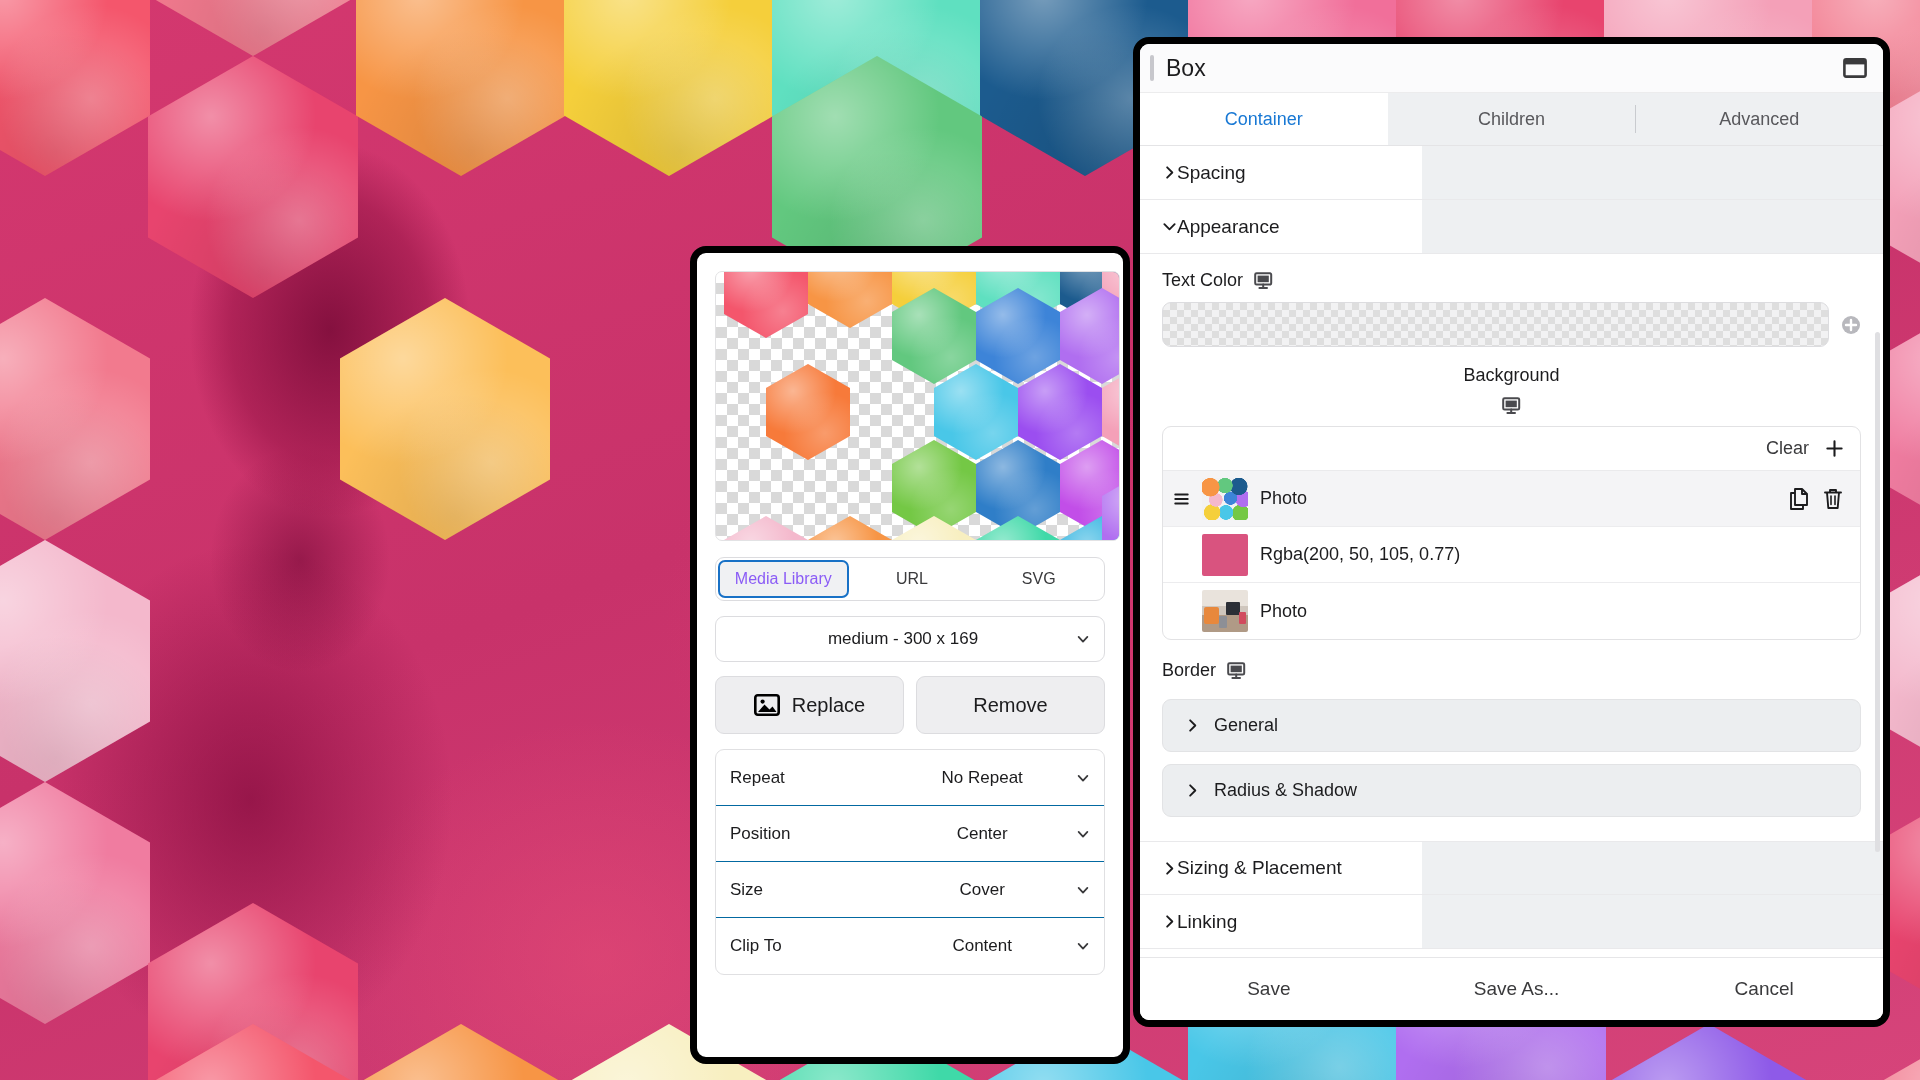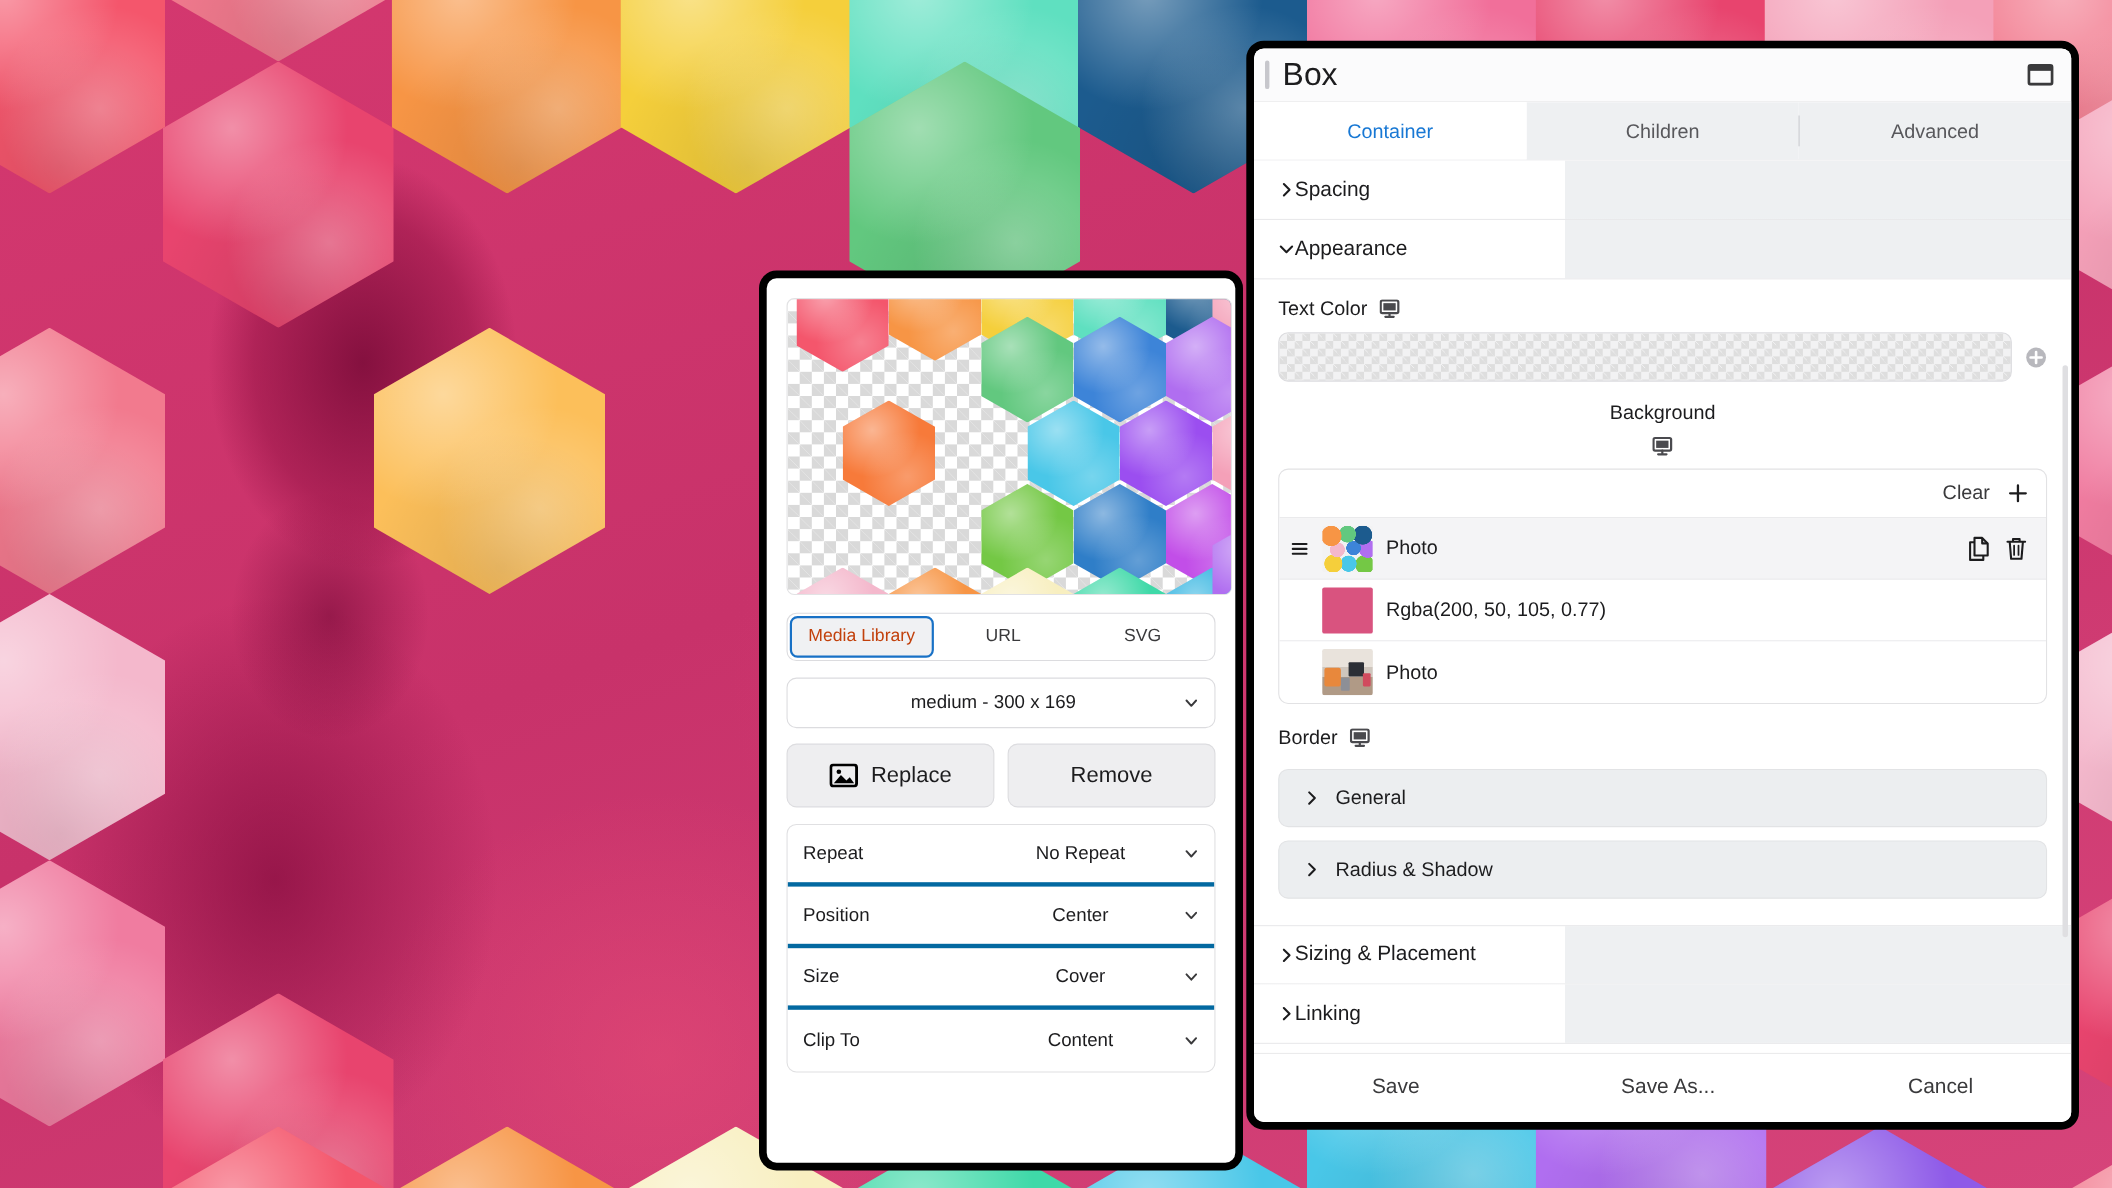--- a/index.html
+++ b/index.html
@@ -93,21 +93,21 @@
     padding: 2px;
   }
   .seg {
     flex: 1; display: flex; align-items: center; justify-content: center;
     font-size: 16px; color: #3a3a3c;
     border-radius: 7px; cursor: pointer;
   }
   .seg.active {
     border: 2px solid #1871c6;
     background: #f0f1f3;
-    color: #c2410c;
+    color: #8b5cf6;
   }
 
   .select-row {
     margin-top: 15px;
     height: 46px; flex: none;
     border: 1px solid #dcdcdf; border-radius: 9px;
     display: flex; align-items: center;
     padding: 0 14px;
     font-size: 17px; color: #1c1c1e;
     background: #fff; cursor: pointer;
@@ -126,21 +126,21 @@
   }
   .img-icon { width: 26px; height: 22px; flex: none; }
 
   .prop-list {
     margin-top: 15px;
     border: 1px solid #e0e0e2; border-radius: 9px;
     overflow: hidden; flex: none; background:#fff;
   }
   .prop-row {
     height: 56px; display: flex; align-items: center;
-    padding: 0 14px; border-bottom: 4px solid #0369a1;
+    padding: 0 14px; border-bottom: 1px solid #0369a1;
     cursor: pointer;
   }
   .prop-row:last-child { border-bottom: none; }
   .prop-key { font-size: 17px; color: #1c1c1e; width: 44%; }
   .prop-val { flex: 1; font-size: 17px; color: #1c1c1e; text-align: center; }
 
   
   #box-panel {
     position: absolute;
     left: 1133px; top: 37px;
@@ -155,21 +155,21 @@
     height: 49px; flex: none;
     display: flex; align-items: center;
     padding: 0 16px 0 10px;
     background: #fbfbfc;
     border-bottom: 1px solid #ececed;
   }
   .title-grip {
     width: 4px; height: 26px; border-radius: 2px;
     background: #c7c7cc; margin-right: 12px; flex: none;
   }
-  #panel-title { font-size: 29px; color: #1c1c1e; flex: 1; }
+  #panel-title { font-size: 23px; color: #1c1c1e; flex: 1; }
   .win-icon { width: 24px; height: 20px; flex: none; cursor: pointer; }
 
   #panel-tabs {
     height: 53px; flex: none; display: flex;
     background: #fff;
     border-bottom: 1px solid #e4e4e6;
   }
   .tab {
     flex: 1; display: flex; align-items: center; justify-content: center;
     font-size: 18px; color: #58585c; cursor: pointer;

